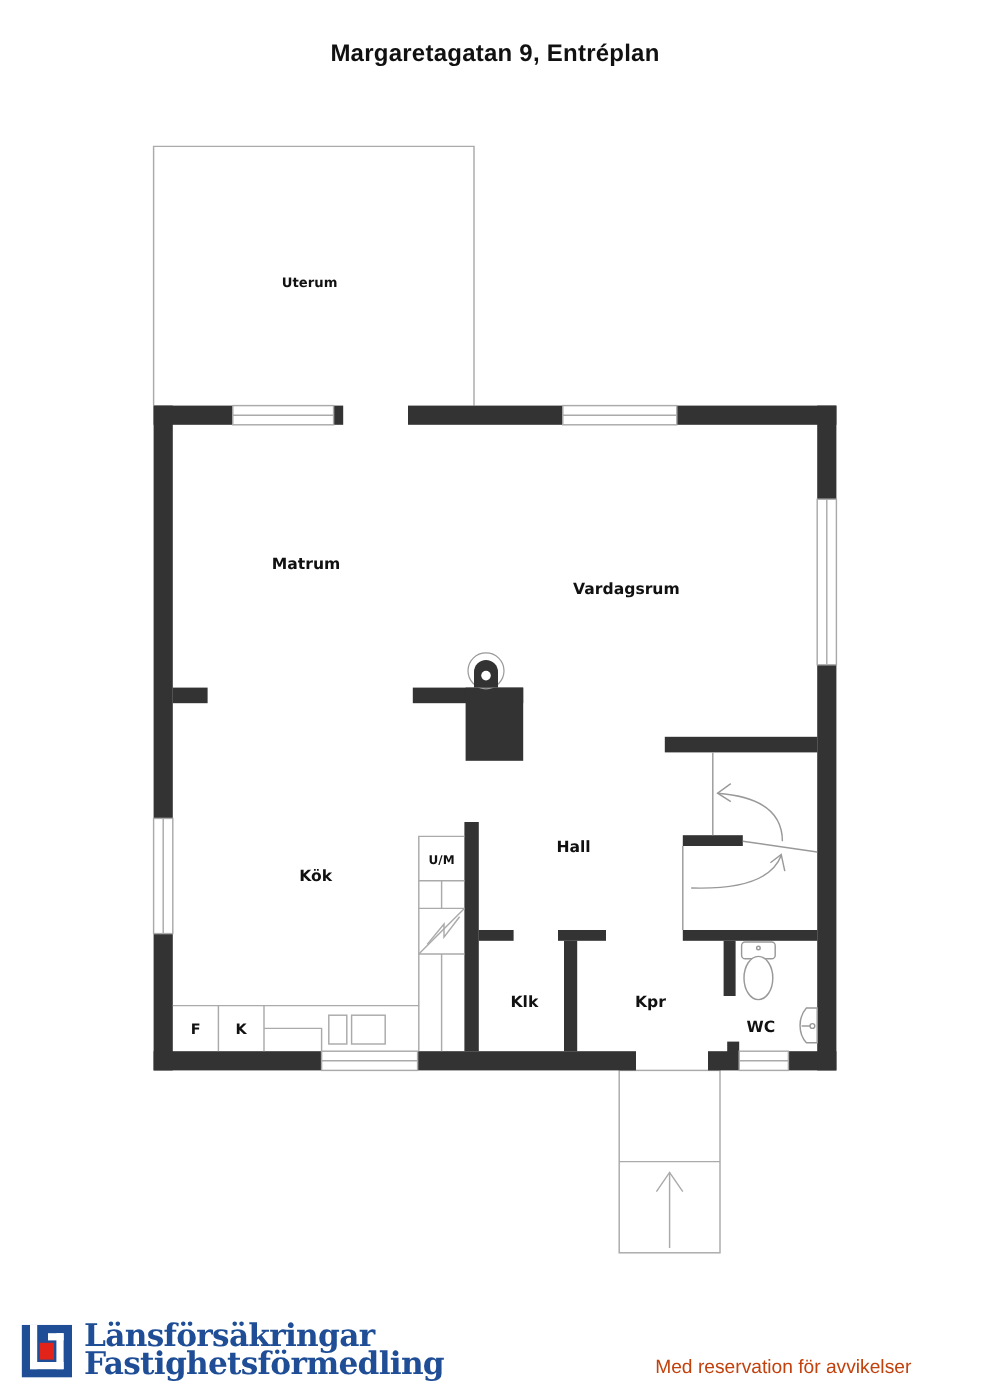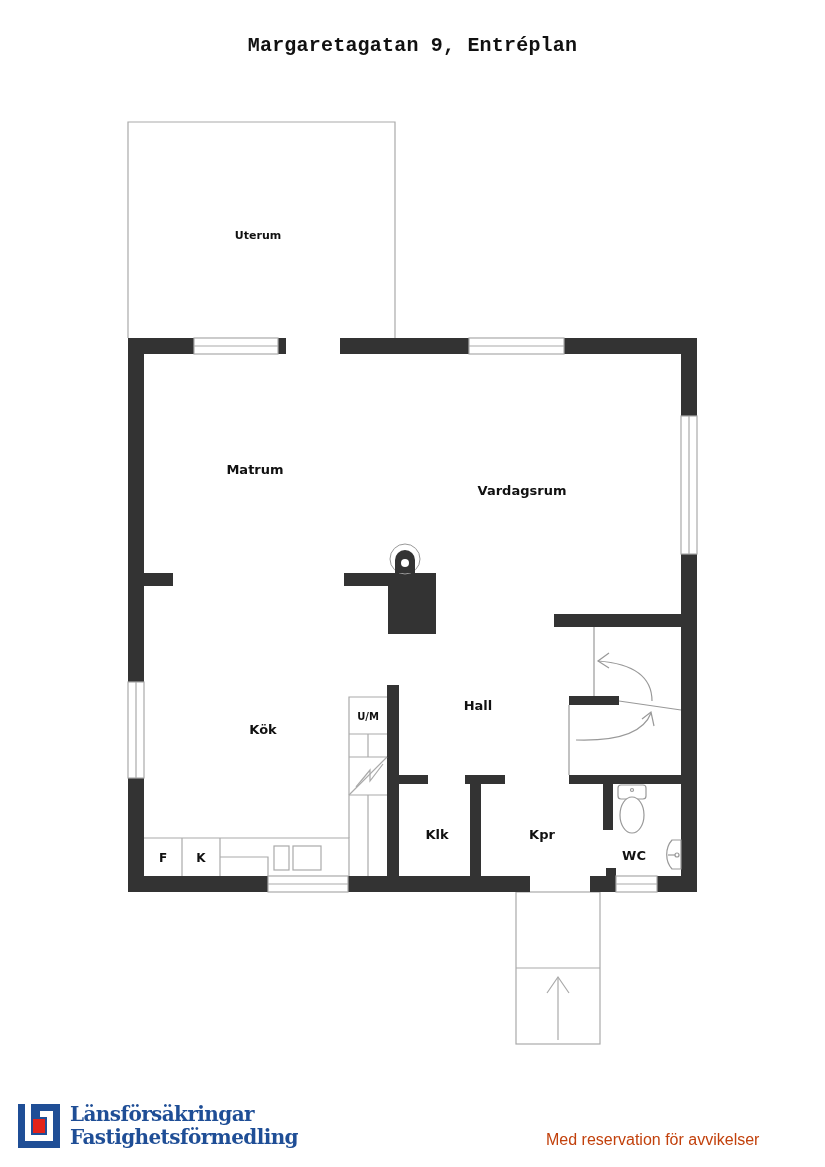--- a/index.html
+++ b/index.html
@@ -1,22 +1,22 @@
 <!DOCTYPE html>
 <html><head>
   <meta charset="utf-8">
   <style>
     html, body { margin: 0; padding: 0; background: #ffffff; }
     body { width: 825px; height: 1167px; position: relative; overflow: hidden; font-family: "DejaVu Sans", sans-serif; }
-    .title { position: absolute; top: 34px; left: 0; width: 825px; text-align: center; font-family: Liberation Mono, monospace; font-weight: bold; font-size: 20px; color: #111; letter-spacing: 0.2px; }
+    .title { position: absolute; top: 34px; left: 0; width: 825px; text-align: center; font-family: Liberation Sans, sans-serif; font-weight: bold; font-size: 20px; color: #111; letter-spacing: 0.2px; }
     svg.plan { position: absolute; left: 0; top: 0; }
     .room-label { font-family: "DejaVu Sans", sans-serif; font-weight: bold; fill: #111; }
     .logo { position: absolute; left: 18px; top: 1103px; display: flex; align-items: center; }
     .logo-mark { width: 42px; height: 44px; position: relative; margin-right: 10px; }
-    .logo-text { font-family: "DejaVu Serif", serif; font-weight: bold; color: #1f4e96; font-size: 20px; line-height: 23px; letter-spacing: -0.6px; }
+    .logo-text { font-family: "DejaVu Serif", serif; font-weight: bold; color: #1f4e96; font-size: 26px; line-height: 23px; letter-spacing: -0.6px; }
     .disclaimer { position: absolute; left: 546px; top: 1131px; font-family: "Liberation Sans", sans-serif; font-size: 16px; color: #c2410c; }
   </style>
 </head>
 <body>
 
 <div class="title">Margaretagatan 9, Entréplan</div>
 
 <svg class="plan" width="825" height="1167" viewBox="0 0 825 1167">
 
   <g fill="none" stroke="#aaaaaa" stroke-width="1.2">

